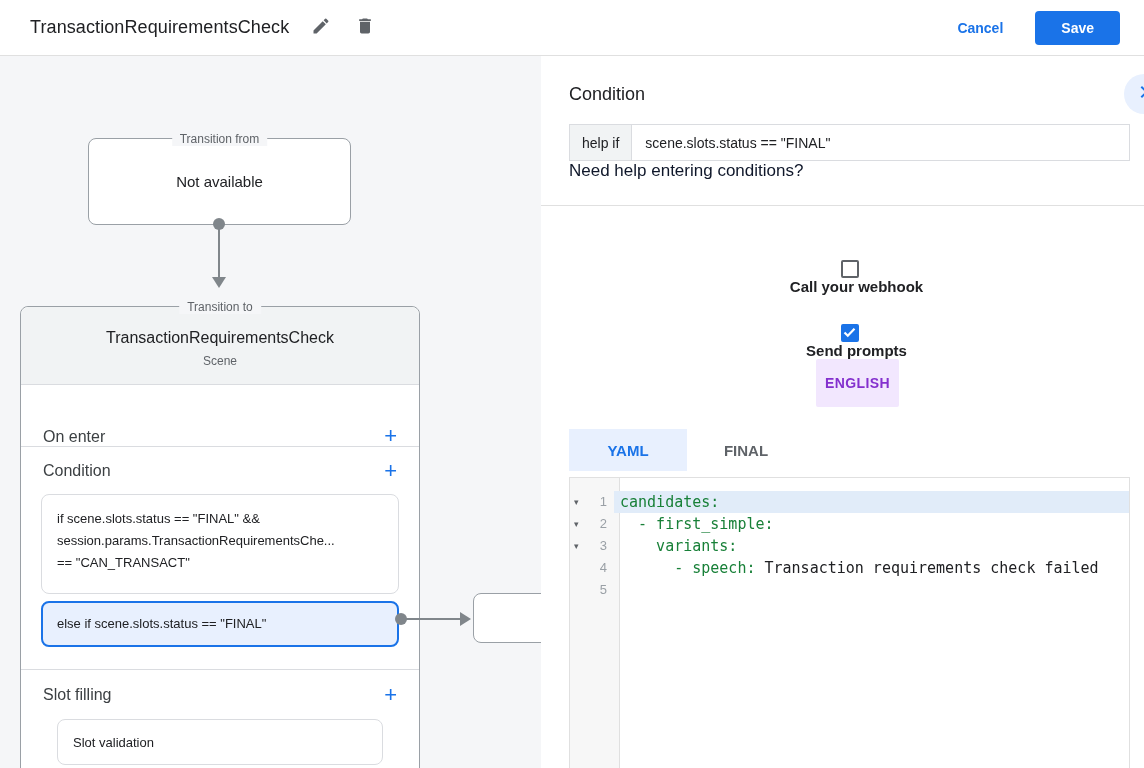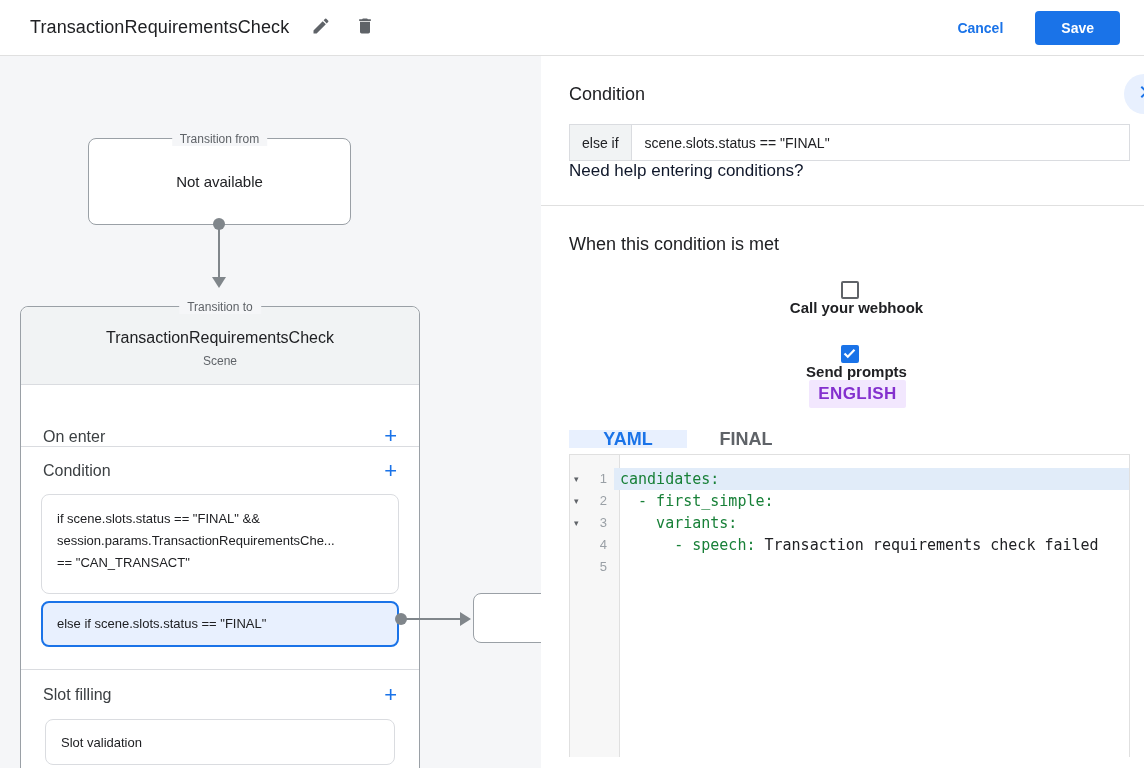--- a/index.html
+++ b/index.html
@@ -47,21 +47,21 @@
   .card-section { border-bottom:1px solid #dadce0; }
   .section-row { display:flex; align-items:center; justify-content:space-between;
     padding:0 22px 0 22px; }
   .section-title { font-size:16px; color:#3c4043; }
   .plus-btn { color:#1a73e8; font-size:22px; font-weight:400; line-height:20px; cursor:pointer; }
 
   .cond-box { margin:0 20px; border:1px solid #dadce0; border-radius:8px;
     background:#fff; font-size:13px; color:#202124; line-height:22px; padding:13px 15px; cursor:pointer; }
   .cond-box.selected { background:#e8f0fe; border:2px solid #1a73e8;
     display:flex; align-items:center; padding:0 14px; height:46px; }
-  .slot-box { margin:0 24px; border:1px solid #dadce0; border-radius:8px; background:#fff;
+  .slot-box { margin:0 36px; border:1px solid #dadce0; border-radius:8px; background:#fff;
     font-size:13px; color:#202124; display:flex; align-items:center; padding:0 15px; height:46px; cursor:pointer; }
 
   .target-box { position:absolute; left:473px; top:537px; width:100px; height:50px;
     background:#fff; border:1px solid #9aa0a6; border-radius:8px; }
 
   
   .panel { position:relative; width:603px; height:100%; background:#fff; overflow:hidden; }
   .panel-sec1 { padding:28px 14px 24px 28px; border-bottom:1px solid #e0e0e0; position:relative; }
   .panel-h { font-size:18px; color:#202124; font-weight:400; }
   .collapse-btn { position:absolute; top:18px; right:-20px; width:40px; height:40px;
@@ -73,28 +73,28 @@
   .cond-input { flex:1; border:1px solid #dadce0; font-size:14px; color:#202124;
     padding:0 13px; outline:none; background:#fff; font-family:"Liberation Sans", sans-serif; }
   .help-link { display:inline-block; font-size:17px; color:#0f172a; cursor:pointer; }
 
   .panel-sec2 { padding:28px 14px 0 28px; }
   .check-row { display:flex; align-items:center; margin-top:26px;flex-direction:column; }
   .checkbox { width:18px; height:18px; border:2px solid #5f6368; border-radius:2px; background:#fff; cursor:pointer; }
   .checkbox.checked { border-color:#1a73e8; background:#1a73e8;
     display:flex; align-items:center; justify-content:center; }
   .check-label { font-size:15px; font-weight:700; color:#202124; margin-left:14px; }
-  .lang-badge { margin-left:16px; background:#f2e7fe; color:#8430ce; font-size:17px;
-    font-weight:700; letter-spacing:.4px; padding:4px 9px; border-radius:2px; }
+  .lang-badge { margin-left:16px; background:#f2e7fe; color:#8430ce; font-size:14px;
+    font-weight:700; letter-spacing:.4px; padding:16px 9px; border-radius:2px; }
   .prompt-desc { margin-top:11px; font-size:13px; color:#3c4043; line-height:18px; max-width:575px; }
   .inline-link { color:#1a73e8; cursor:pointer; }
 
   .tabs { display:flex; margin-top:22px; }
-  .tab { width:118px; height:18px; display:flex; align-items:center; justify-content:center;
-    font-size:18px; font-weight:600; color:#5f6368; cursor:pointer; }
+  .tab { width:118px; height:42px; display:flex; align-items:center; justify-content:center;
+    font-size:15px; font-weight:600; color:#5f6368; cursor:pointer; }
   .tab.active { background:#e8f0fe; color:#1a73e8; }
 
   .editor { position:relative; margin-top:6px; height:303px;
     border:1px solid #e0e0e0; border-bottom:none; background:#fff; }
   .gutter-strip { position:absolute; left:0; top:0; bottom:0; width:50px;
     background:#f7f7f7; border-right:1px solid #e0e0e0; }
   .ed-rows { position:relative; padding-top:13px; }
   .ed-row { display:flex; height:22px; line-height:22px; }
   .fold { width:16px; padding-left:4px; font-size:9px; color:#5f6368; text-align:left; cursor:pointer; }
   .lnum { width:28px; text-align:right; padding-right:7px; font-size:13px; color:#9aa0a6; }
@@ -194,28 +194,27 @@
     <div class="panel-sec1">
       <div class="panel-h">Condition</div>
       <div class="collapse-btn">
         <span>
           <svg width="24" height="24" viewBox="0 0 24 24" fill="#1a73e8">
               <path d="M10 6L8.59 7.41 13.17 12l-4.58 4.59L10 18l6-6z"></path>
             </svg>
         </span>
       </div>
       <div class="cond-input-row">
-        <span class="cond-prefix">else if</span>
+        <span class="cond-prefix">help if</span>
         <input class="cond-input" type="text" value="scene.slots.status == &quot;FINAL&quot;" style="">
       </div>
       <span class="help-link">Need help entering conditions?</span>
     </div>
 
     <div class="panel-sec2">
-      <div class="panel-h">When this condition is met</div>
 
       <div class="check-row">
         <span class="checkbox"></span>
         <span class="check-label">Call your webhook</span>
       </div>
 
       <div class="check-row" style="margin-top:29px;">
         <span class="checkbox checked">
           <span>
             <svg width="13" height="11" viewBox="0 0 13 11">

